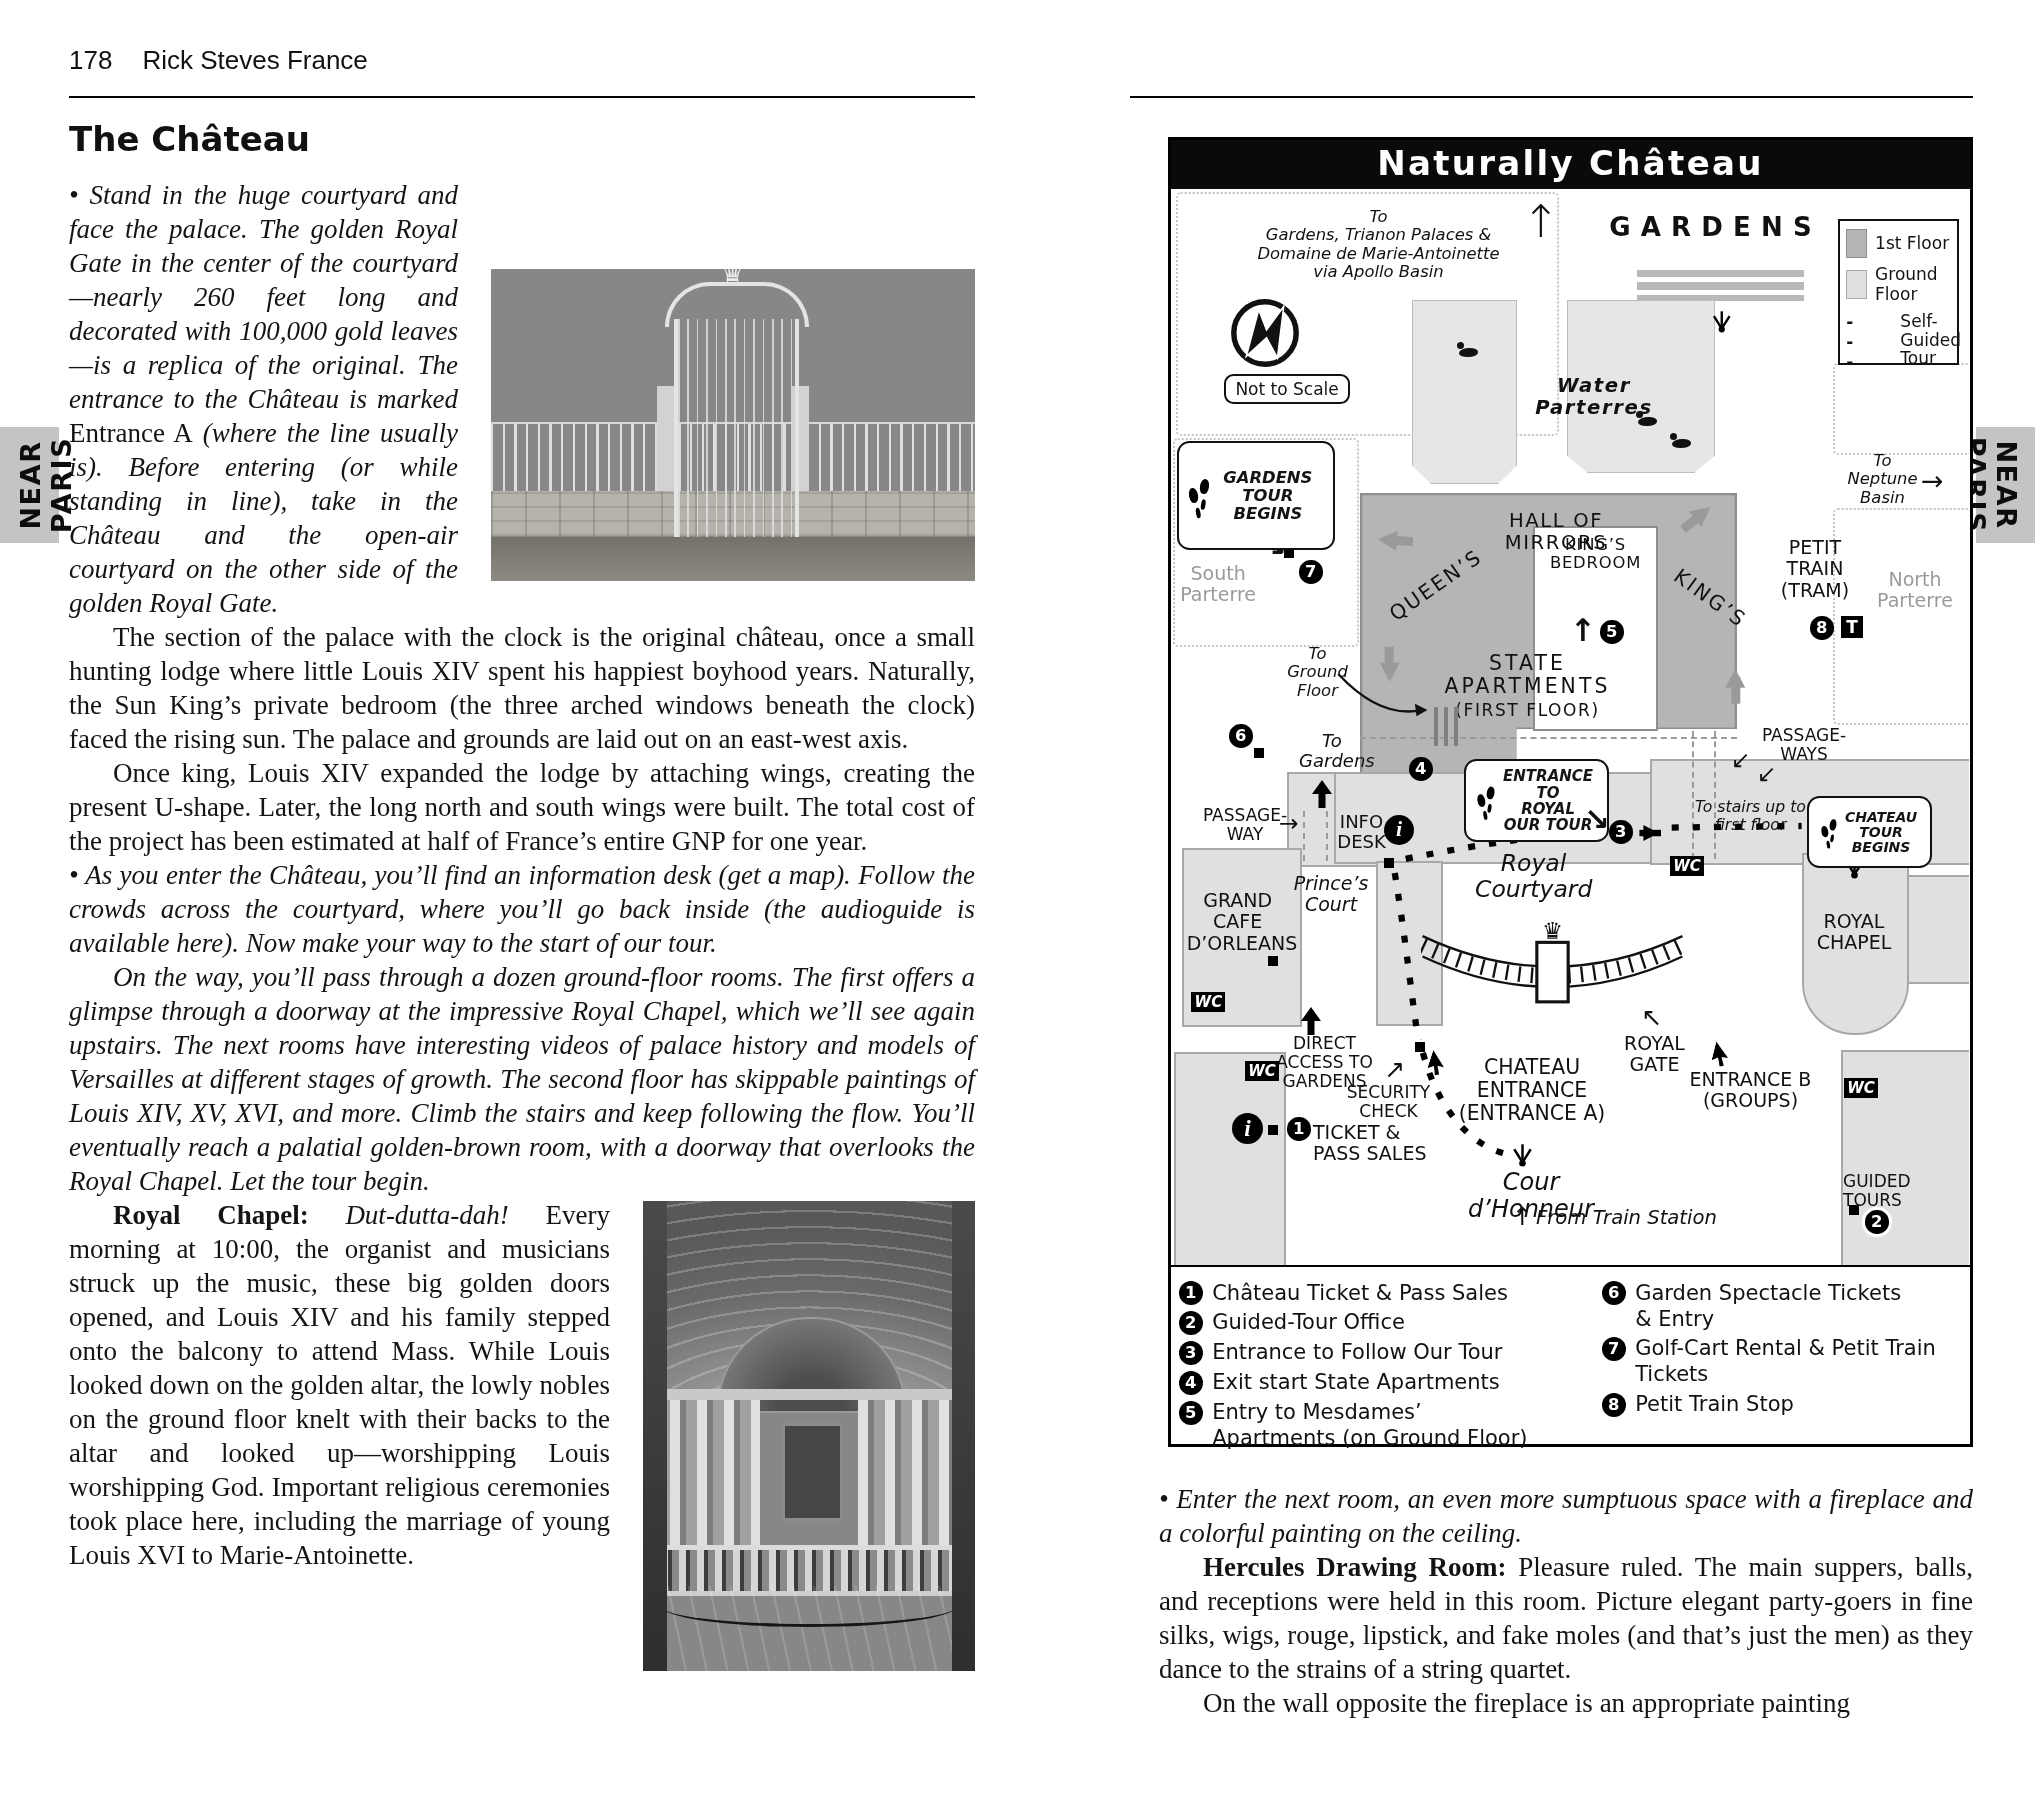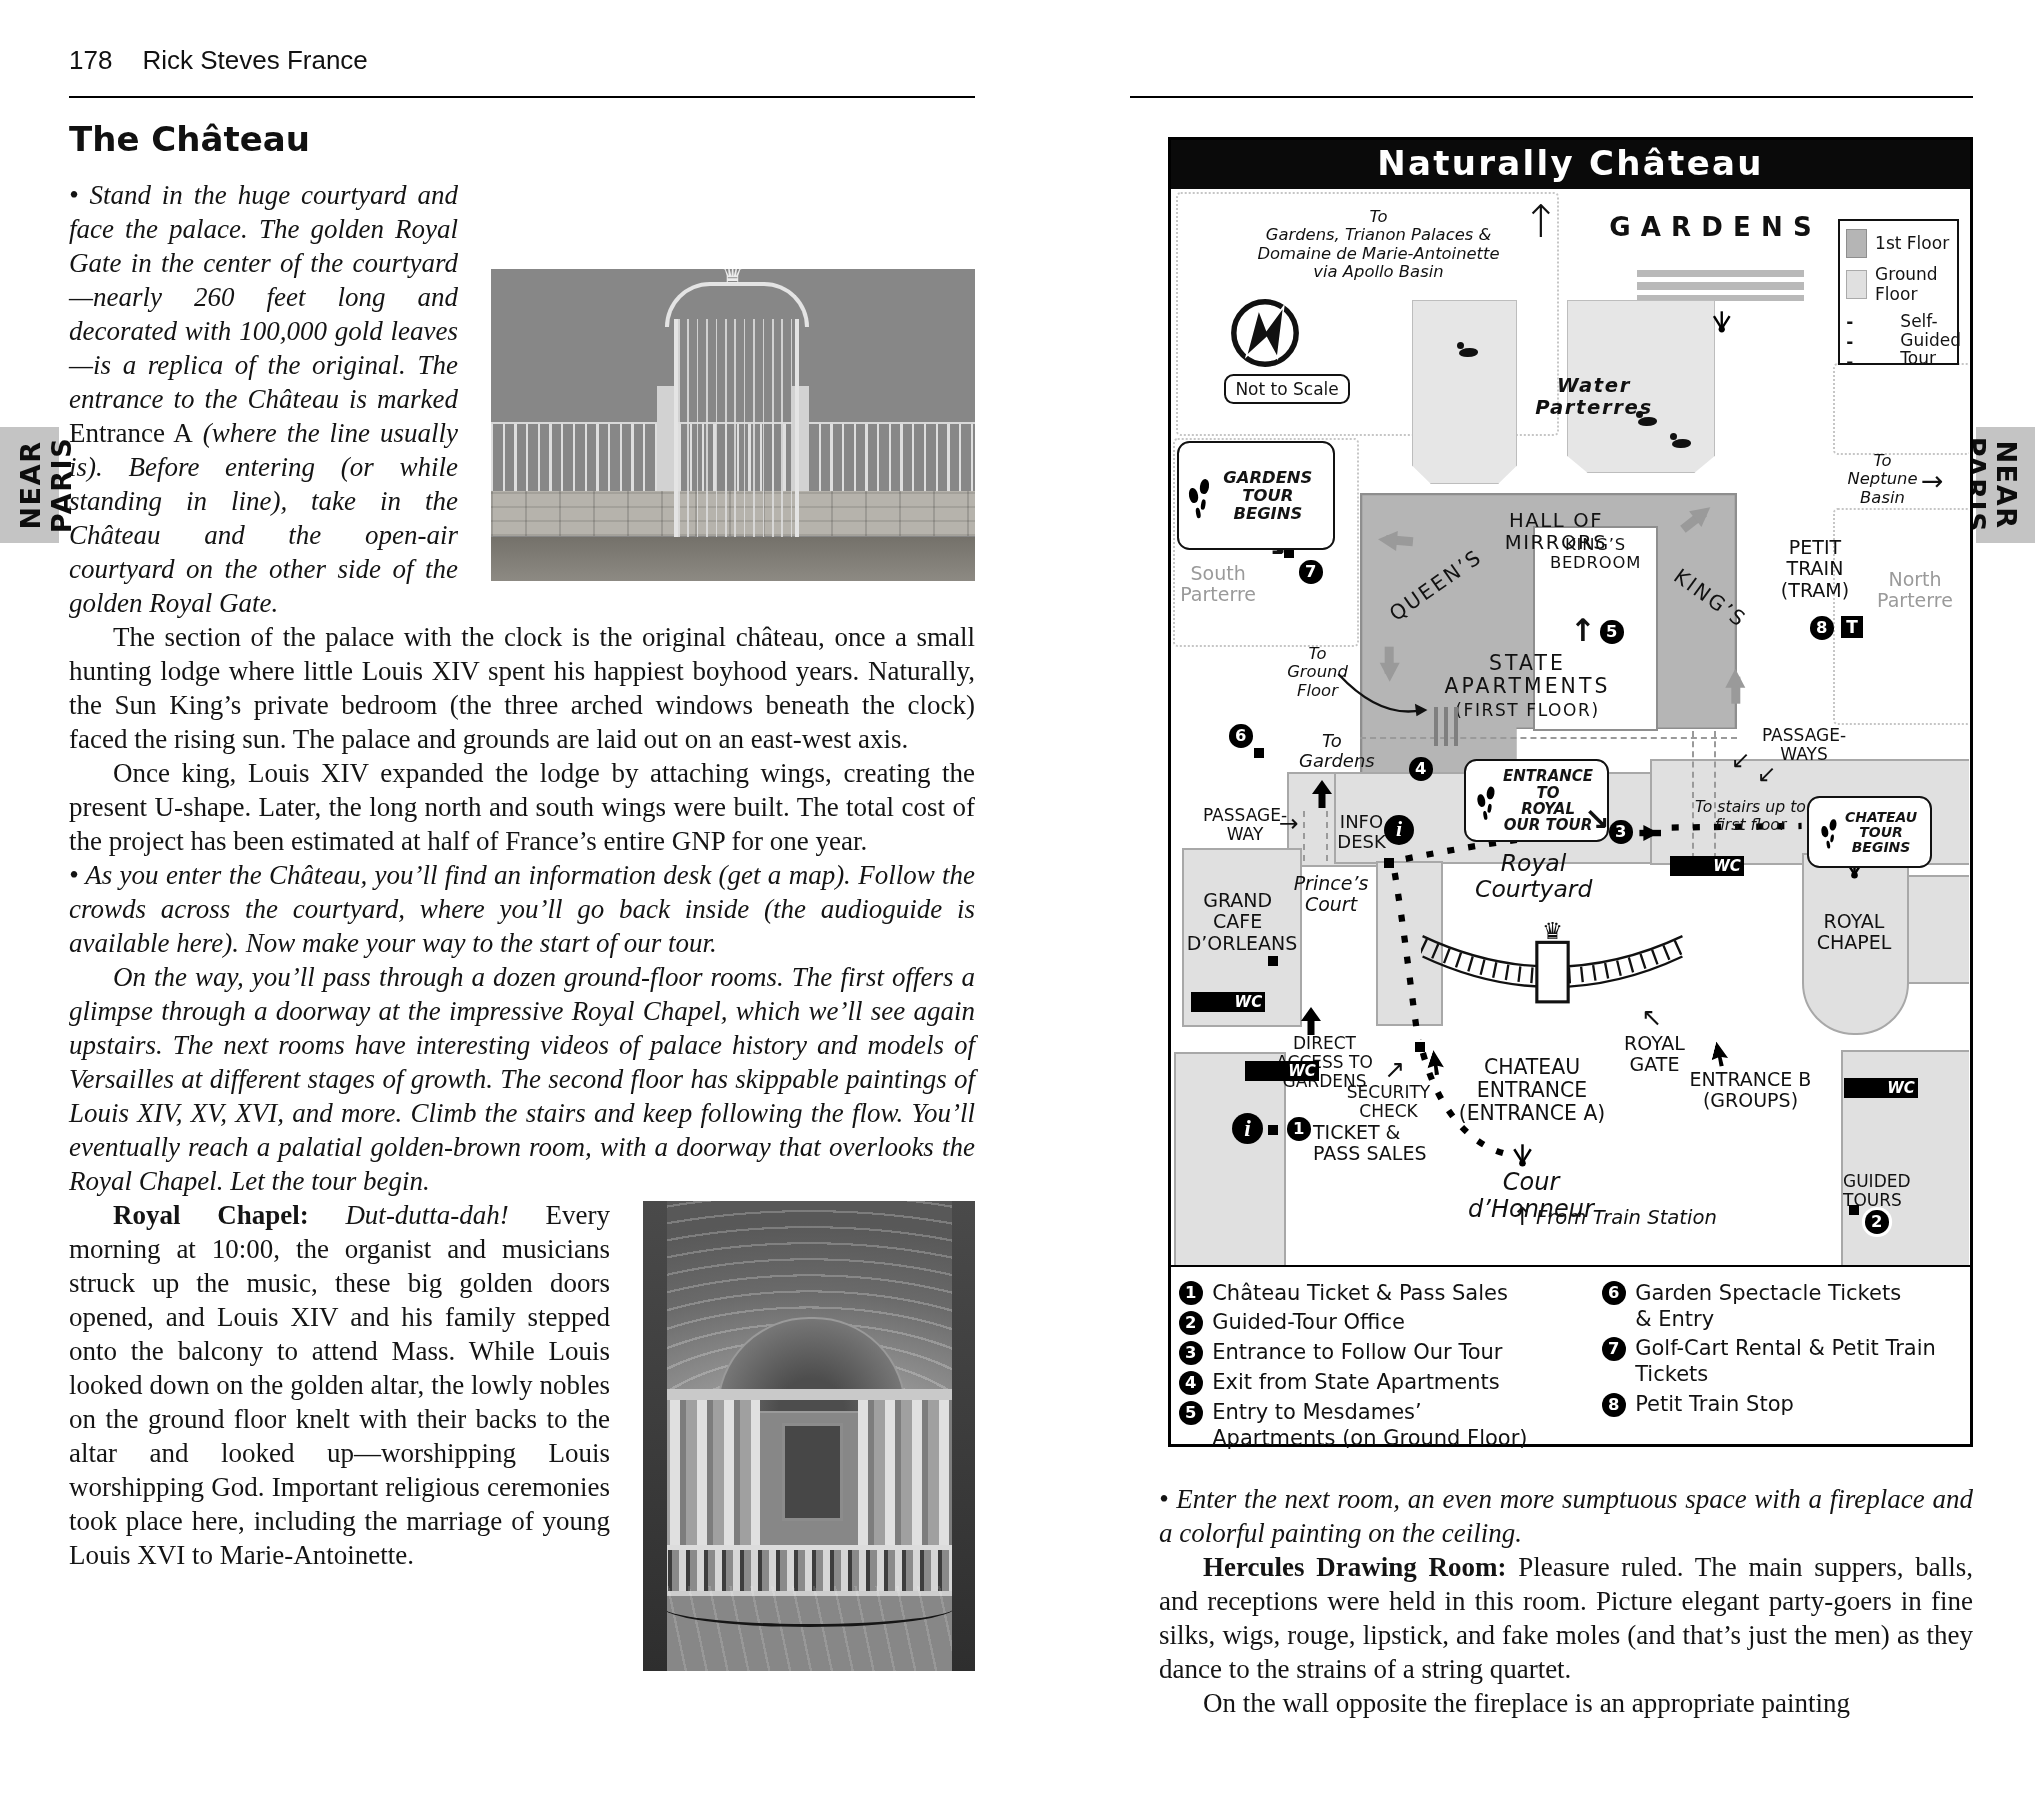--- a/index.html
+++ b/index.html
@@ -73,21 +73,21 @@
   .ktxt{font-size:21px;line-height:26px;padding-left:9.4px;color:#111;}
   .mlabel{position:absolute;color:#111;text-align:center;line-height:1.12;}
   .gray{color:#9a9a9a;}
   .hedge{position:absolute;border:2.3px dotted #c6c6c6;background:#fff;border-radius:4.7px;}
   .bld0{position:absolute;background:#e0e0e0;border:2.3px solid #a8a8a8;}
   .circle{position:absolute;background:#000;color:#fff;border-radius:50%;width:23.5px;height:23.5px;
      font:bold 16.4px/23.5px "DejaVu Sans",sans-serif;text-align:center;z-index:8;}
   .ring{box-shadow:0 0 0 3.1px #fff;}
   .sq{position:absolute;width:10.2px;height:10.2px;background:#000;z-index:8;}
   .wc{position:absolute;background:#000;color:#fff;font:bold italic 15px/20.4px "DejaVu Sans",sans-serif;
-     width:34px;text-align:center;height:20.4px;z-index:8;padding-left:40px;}
+     width:34px;text-align:center;height:20.4px;z-index:8;}
   .bubble{position:absolute;border:2.3px solid #111;border-radius:12.5px;background:#fff;display:flex;
      align-items:center;padding:4.7px 7.8px;z-index:9;}
   .bubble .txt{font-weight:bold;font-style:italic;font-size:16.4px;line-height:1.08;text-align:center;width:100%;}
   .roundlab{position:absolute;border:2.3px solid #111;border-radius:9.4px;background:#fff;
      font-size:17px;padding:3.1px 9.4px;z-index:9;}
   .feet{position:relative;width:23.5px;height:34px;flex:0 0 23.5px;}
   .feet::before,.feet::after{content:"";position:absolute;width:8.6px;height:15px;background:#000;
      border-radius:50% 50% 46% 46%;}
   .feet::before{left:1.6px;top:9.4px;transform:rotate(-10deg);box-shadow:1.6px 18px 0 -2.3px #000;}
   .feet::after{right:2.3px;top:0;transform:rotate(9deg);box-shadow:1.6px 18px 0 -2.3px #000;}
@@ -510,21 +510,21 @@
         <div class="kitem">
             <div class="knum">2</div>
             <div class="ktxt">Guided-Tour Office</div>
           </div>
         <div class="kitem">
             <div class="knum">3</div>
             <div class="ktxt">Entrance to Follow Our Tour</div>
           </div>
         <div class="kitem">
             <div class="knum">4</div>
-            <div class="ktxt">Exit from State Apartments</div>
+            <div class="ktxt">Exit start State Apartments</div>
           </div>
         <div class="kitem">
             <div class="knum">5</div>
             <div class="ktxt" style="max-width:337px;">Entry to Mesdames’ Apartments (on Ground Floor)</div>
           </div>
       </div>
       <div class="kcol kcol2">
         <div class="kitem">
             <div class="knum">6</div>
             <div class="ktxt" style="max-width:282px;">Garden Spectacle Tickets &amp; Entry</div>

